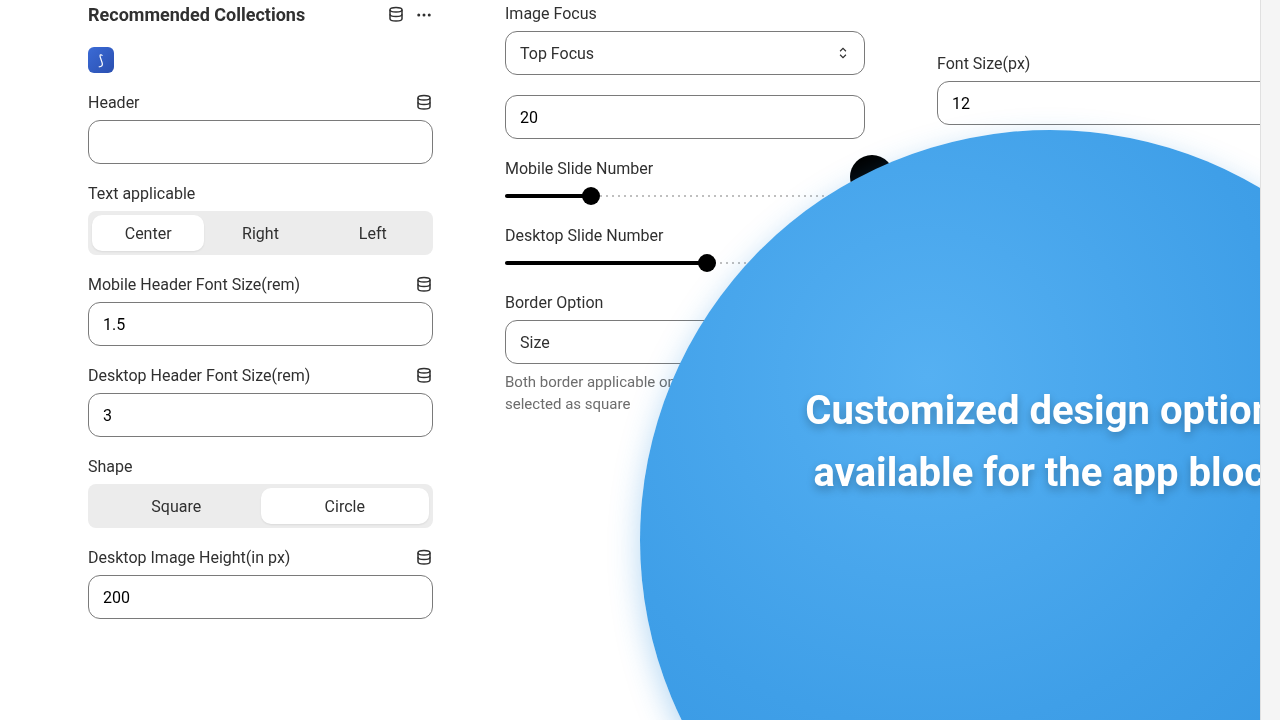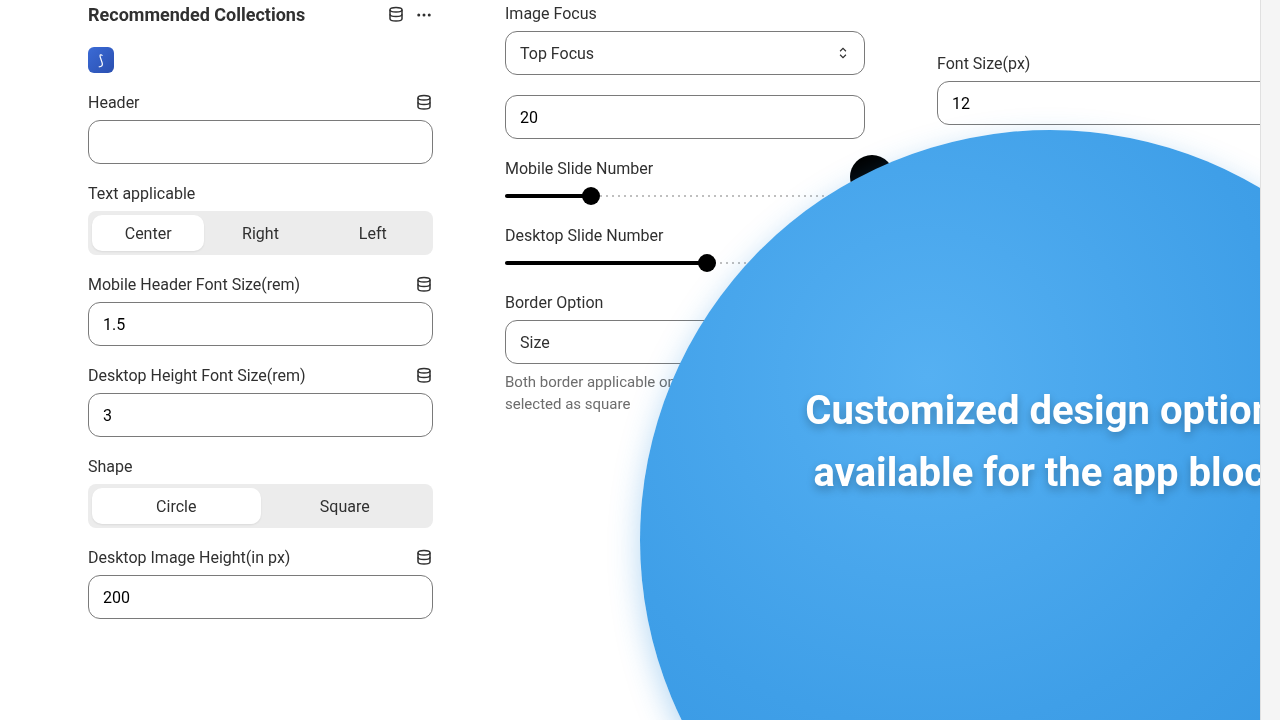--- a/index.html
+++ b/index.html
@@ -104,37 +104,37 @@
               <path d="M4 5v6c0 1.7 3.6 3 8 3s8-1.3 8-3V5"></path>
               <path d="M4 11v6c0 1.7 3.6 3 8 3s8-1.3 8-3v-6"></path>
             </svg>
           </span>
       </div>
       <input class="input" value="1.5" style="">
     </div>
 
     <div class="field">
       <div class="field-label-row">
-        <span class="field-label">Desktop Height Font Size(rem)</span>
+        <span class="field-label">Desktop Header Font Size(rem)</span>
         <span class="db-icon">
             <svg width="18" height="18" viewBox="0 0 24 24" fill="none" stroke="#303030" stroke-width="2">
               <ellipse cx="12" cy="5" rx="8" ry="3"></ellipse>
               <path d="M4 5v6c0 1.7 3.6 3 8 3s8-1.3 8-3V5"></path>
               <path d="M4 11v6c0 1.7 3.6 3 8 3s8-1.3 8-3v-6"></path>
             </svg>
           </span>
       </div>
       <input class="input" value="3" style="">
     </div>
 
     <div class="field">
       <span class="field-label">Shape</span>
       <div class="seg">
+        <div class="seg-btn">Square</div>
         <div class="seg-btn active">Circle</div>
-        <div class="seg-btn">Square</div>
       </div>
     </div>
 
     <div class="field">
       <div class="field-label-row">
         <span class="field-label">Desktop Image Height(in px)</span>
         <span class="db-icon">
             <svg width="18" height="18" viewBox="0 0 24 24" fill="none" stroke="#303030" stroke-width="2">
               <ellipse cx="12" cy="5" rx="8" ry="3"></ellipse>
               <path d="M4 5v6c0 1.7 3.6 3 8 3s8-1.3 8-3V5"></path>

